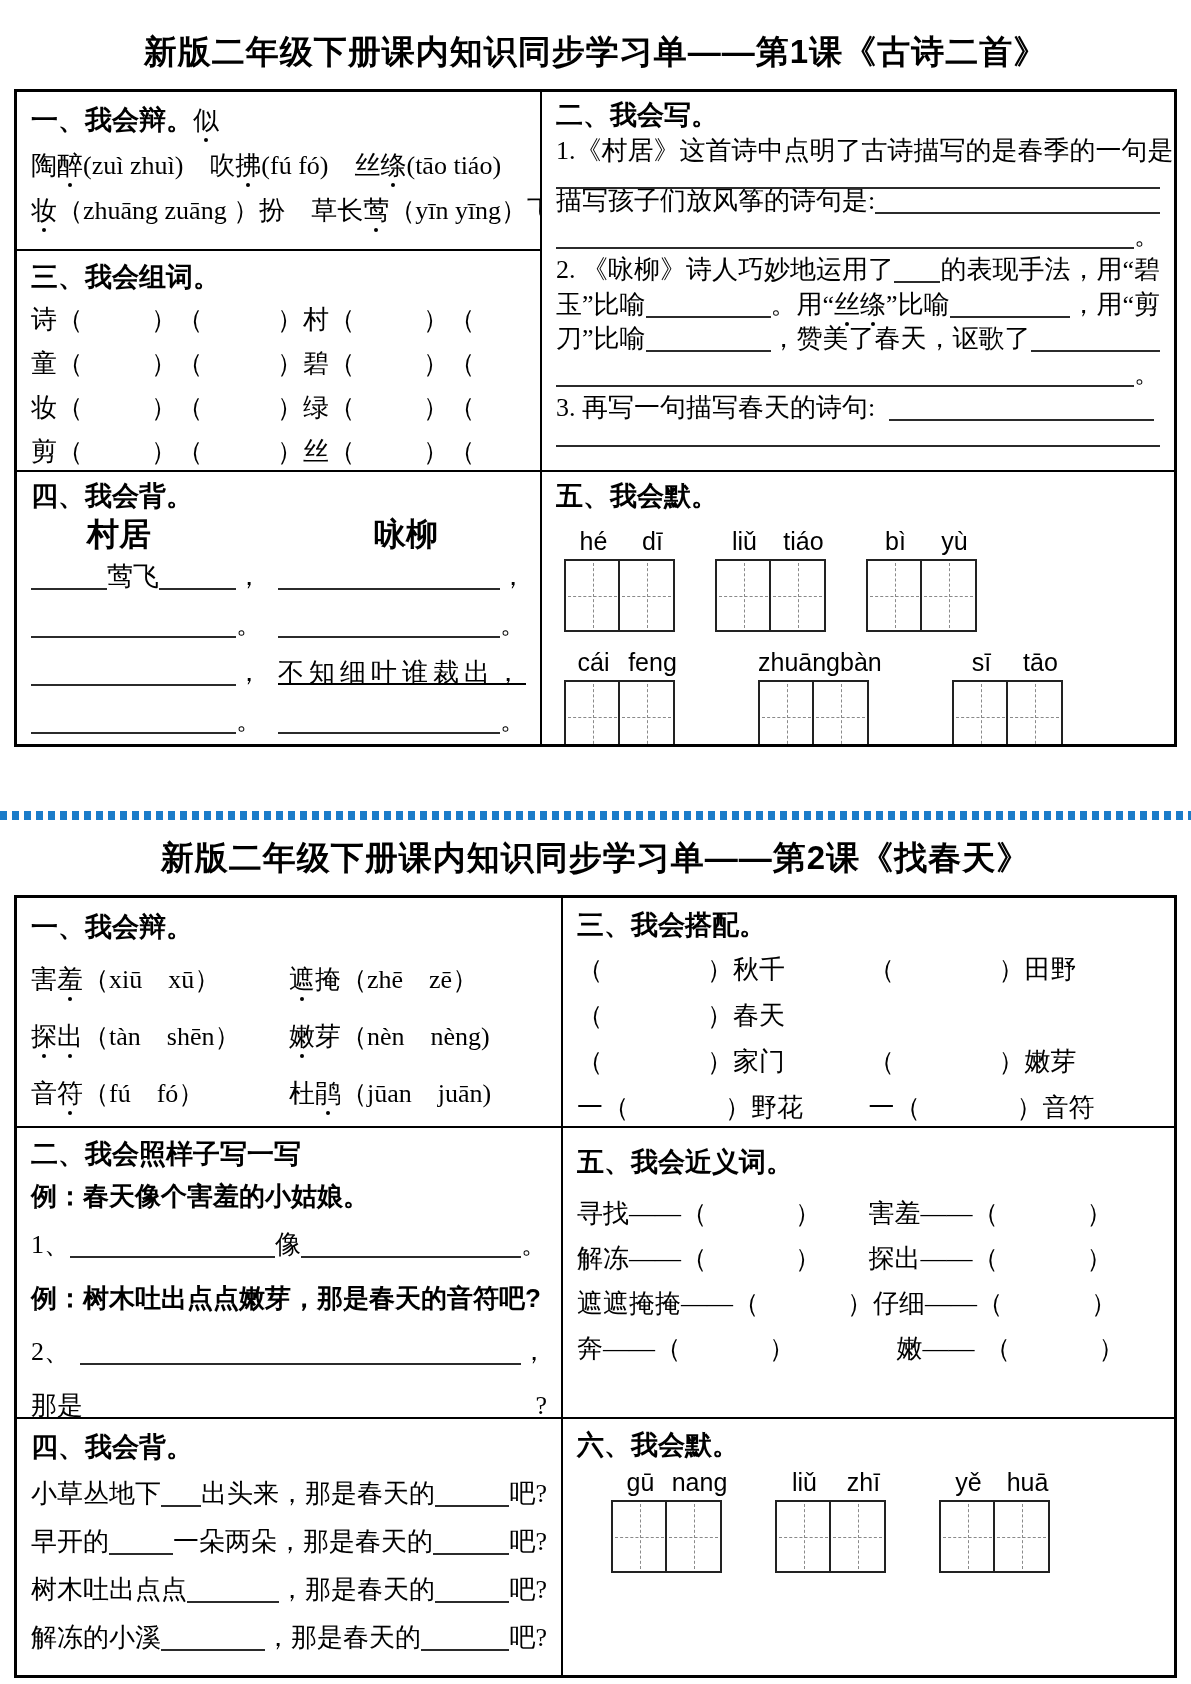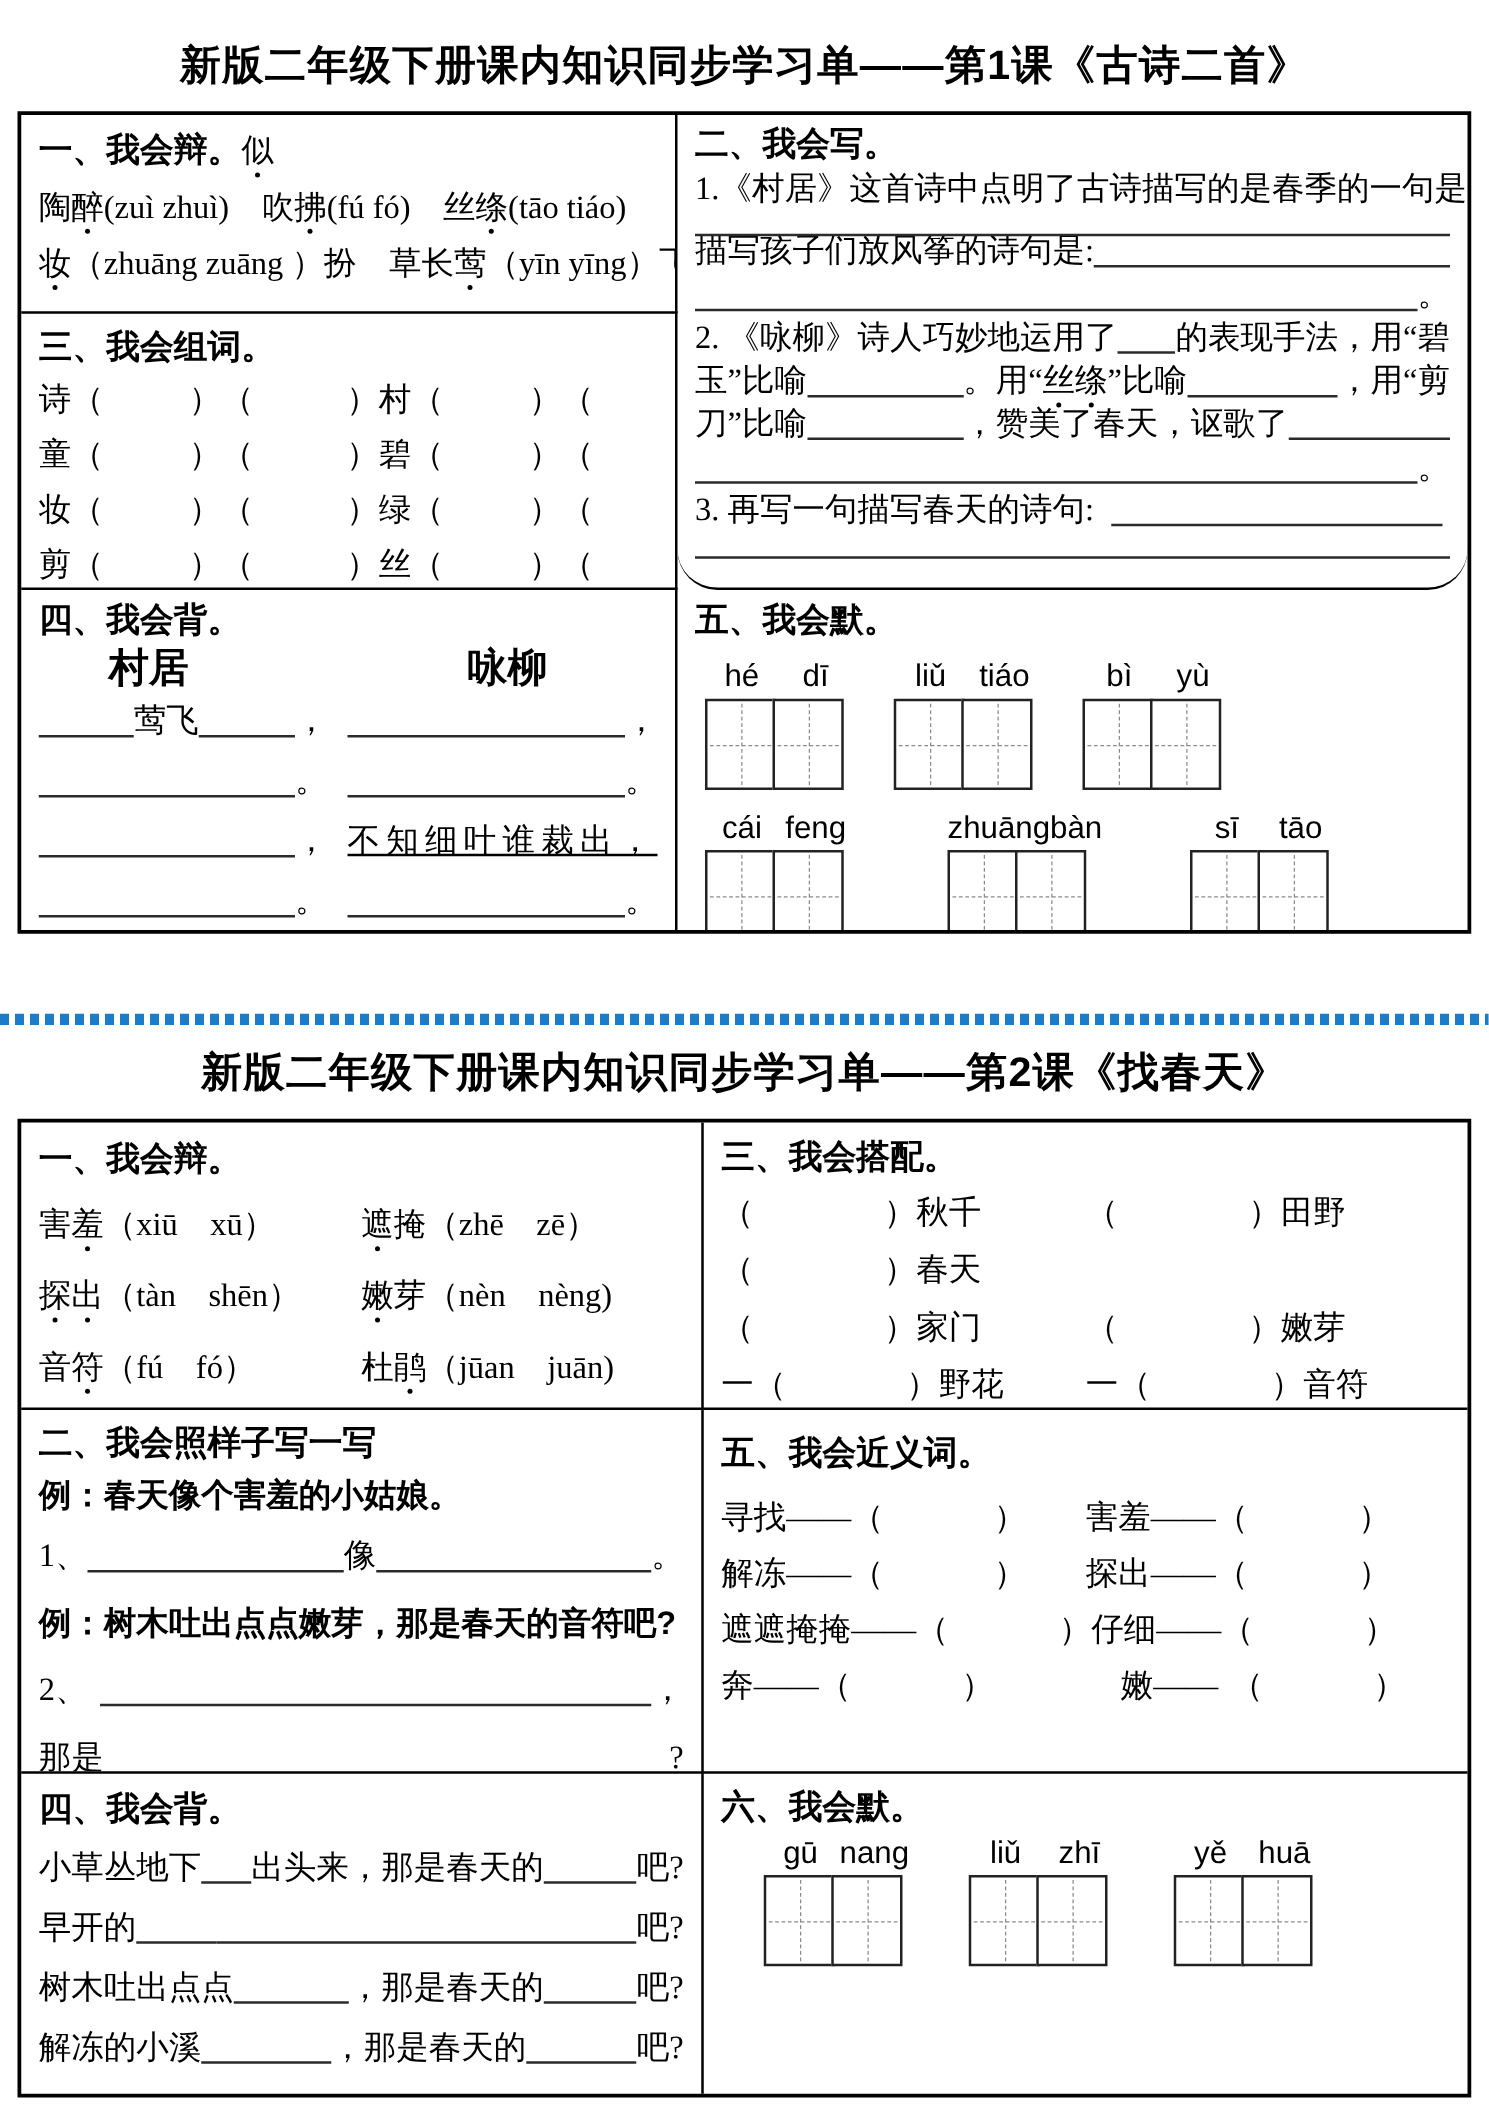--- a/index.html
+++ b/index.html
@@ -17,21 +17,21 @@
     margin:14px 14px 0 14px;
     border:3px solid #000;
     display:grid;
     box-sizing:border-box;
   }
   .t1{grid-template-columns:525px 1fr;grid-template-rows:159px 221px 272px;}
   .t2{grid-template-columns:546px 1fr;grid-template-rows:230px 291px 256px;}
   .cell{padding:6px 14px 4px 14px;box-sizing:border-box;overflow:hidden;}
   .br{border-right:2.5px solid #000;}
   .bb{border-bottom:2.5px solid #000;}
-  .span2{grid-row:1 / 3;grid-column:2;border-radius:32px;}
+  .span2{grid-row:1 / 3;grid-column:2;}
   .h{
     font-family:"Liberation Sans","DejaVu Sans",sans-serif;
     font-weight:700;font-size:27px;
   }
   .line{font-size:26px;line-height:var(--lh,45px);white-space:nowrap;}
   .flex{display:flex;align-items:baseline;}
   .flex > span{white-space:nowrap;}
   .bl{
     display:inline-block;height:14px;vertical-align:-5px;
     border-bottom:2px solid #2b2b2b;
@@ -360,20 +360,21 @@
     <div class="line flex">
         <span>小草丛地下</span>
         <span class="bl" style="width:40px"></span>
         <span>出头来，那是春天的</span>
         <span class="bl fill"></span>
         <span>吧?</span>
       </div>
     <div class="line flex">
         <span>早开的</span>
         <span class="bl" style="width:64px"></span>
+        <span>一朵两朵，那是春天的</span>
         <span class="bl fill"></span>
         <span>吧?</span>
       </div>
     <div class="line flex">
         <span>树木吐出点点</span>
         <span class="bl" style="width:92px"></span>
         <span>，那是春天的</span>
         <span class="bl fill"></span>
         <span>吧?</span>
       </div>

